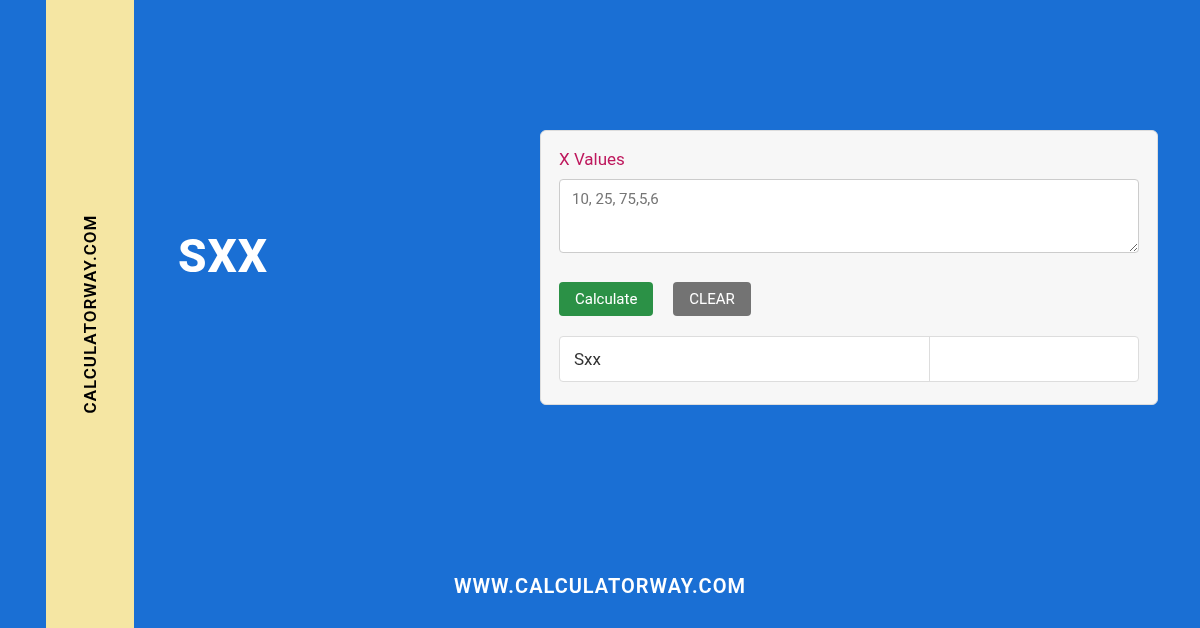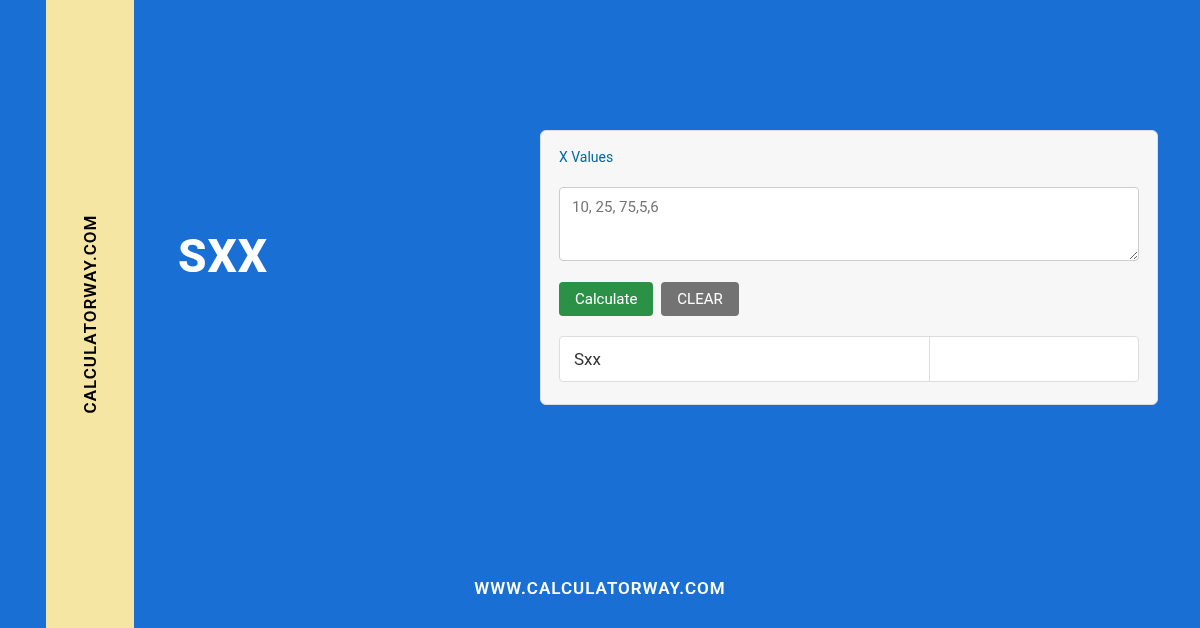--- a/index.html
+++ b/index.html
@@ -48,41 +48,41 @@
       position: absolute;
       left: 540px;
       top: 130px;
       width: 618px;
       background: #f7f7f7;
       border: 1px solid #ddd;
       border-radius: 6px;
       padding: 18px 18px 22px 18px;
     }
     .field-label {
-      font-size: 14px;
-      color: #0369a1;
-      margin-bottom: 22px;
+      font-size: 17px;
+      color: #be185d;
+      margin-bottom: 10px;
       display: block;
     }
     .textarea-input {
       width: 100%;
       height: 74px;
       border: 1px solid #ccc;
       border-radius: 4px;
       padding: 10px 12px;
       font-size: 15px;
       color: #0f766e;
       background: #fff;
       resize: both;
       font-family: inherit;
     }
     .button-row {
-      margin-top: 17px;
+      margin-top: 25px;
       display: flex;
-      gap: 8px;
+      gap: 20px;
     }
     .btn {
       border: none;
       border-radius: 4px;
       padding: 8px 16px;
       font-size: 15px;
       color: #fff;
       cursor: pointer;
       font-family: inherit;
     }
@@ -113,21 +113,21 @@
       font-size: 17px;
       color: #333;
     }
     .footer-url {
       position: absolute;
       bottom: 30px;
       left: 0;
       width: 100%;
       text-align: center;
       color: #fff;
-      font-size: 17px;
+      font-size: 20px;
       font-weight: 600;
       letter-spacing: 1px;
     }
   </style>
 </head>
 <body>
 
 <div class="vertical-band">
   <div class="vertical-text">CALCULATORWAY.COM</div>
 </div>

